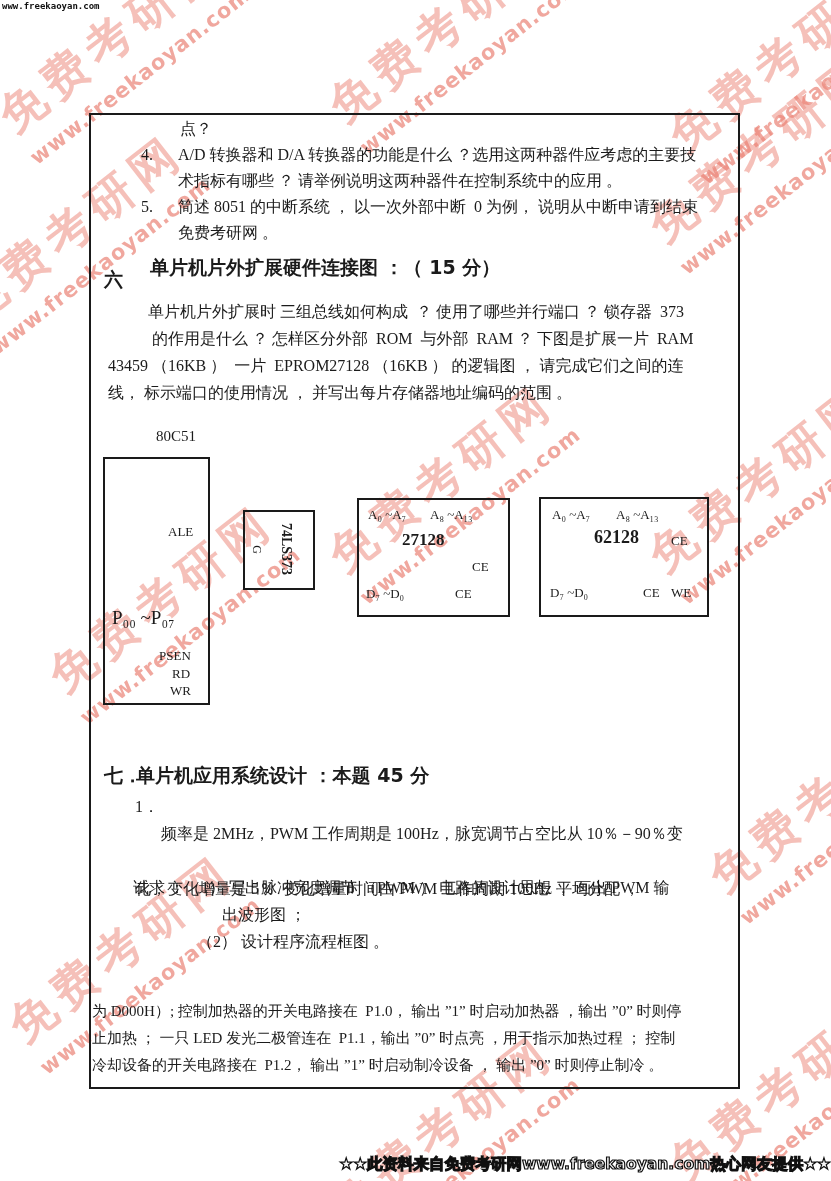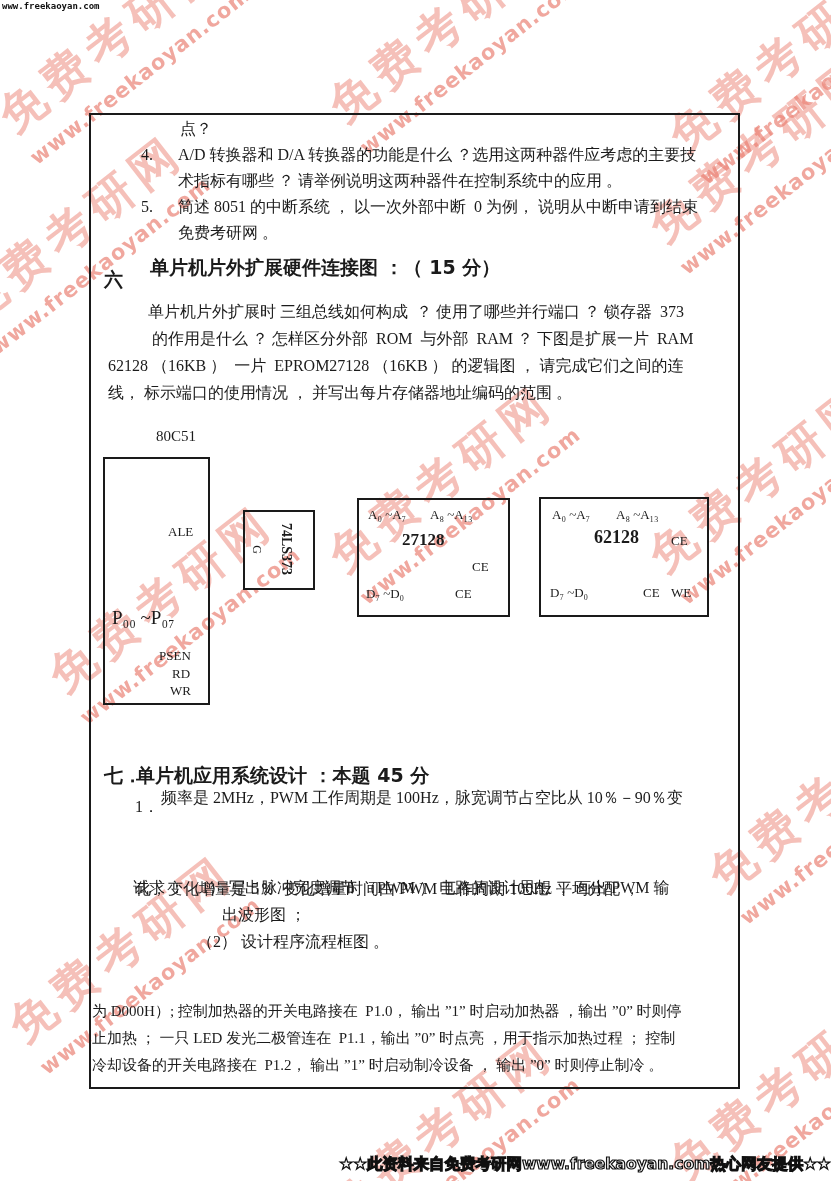--- a/index.html
+++ b/index.html
@@ -90,21 +90,21 @@
   <div class="abs t16 fg" style="left:178px;top:145px;">A/D 转换器和 D/A 转换器的功能是什么 ？选用这两种器件应考虑的主要技</div>
   <div class="abs t16 fg" style="left:178px;top:171px;">术指标有哪些 ？ 请举例说明这两种器件在控制系统中的应用 。</div>
   <div class="abs t16 fg" style="left:141px;top:197px;">5.</div>
   <div class="abs t16 fg" style="left:178px;top:197px;">简述 8051 的中断系统 ， 以一次外部中断  0 为例， 说明从中断申请到结束</div>
   <div class="abs t16 fg" style="left:178px;top:223px;">免费考研网 。</div>
 
   <div class="abs hd fg" style="left:104px;top:267px;">六</div>
   <div class="abs hd fg" style="left:150px;top:255px;">单片机片外扩展硬件连接图 ：（ 15 分）</div>
   <div class="abs t16 fg" style="left:148px;top:302px;">单片机片外扩展时 三组总线如何构成  ？ 使用了哪些并行端口 ？ 锁存器  373</div>
   <div class="abs t16 fg" style="left:108px;top:329px;margin-left:44px;">的作用是什么 ？ 怎样区分外部  ROM  与外部  RAM ？ 下图是扩展一片  RAM</div>
-  <div class="abs t16 fg" style="left:108px;top:356px;">62128 （16KB ）  一片  EPROM27128 （16KB ） 的逻辑图 ， 请完成它们之间的连</div>
+  <div class="abs t16 fg" style="left:108px;top:356px;">43459 （16KB ）  一片  EPROM27128 （16KB ） 的逻辑图 ， 请完成它们之间的连</div>
   <div class="abs t16 fg" style="left:108px;top:383px;text-align:right;">线， 标示端口的使用情况 ， 并写出每片存储器地址编码的范围 。</div>
 
   <div class="abs fg" style="left:156px;top:428px;font-size:15px;">80C51</div>
 
   <div class="box fg" style="left:103px;top:457px;width:103px;height:244px;"></div>
   <div class="abs pin fg" style="left:168px;top:524px;">ALE</div>
   <div class="abs fg" style="left:112px;top:607px;font-size:19px;">P₀₀ ~P₀₇</div>
   <div class="abs pin fg" style="left:159px;top:648px;">PSEN</div>
   <div class="abs pin fg" style="left:172px;top:666px;">RD</div>
   <div class="abs pin fg" style="left:170px;top:683px;">WR</div>
@@ -126,21 +126,21 @@
   <div class="abs pin fg" style="left:616px;top:507px;">A₈ ~A₁₃</div>
   <div class="abs fg" style="left:594px;top:527px;font-size:18px;font-weight:bold;">62128</div>
   <div class="abs pin fg" style="left:671px;top:533px;">CE</div>
   <div class="abs pin fg" style="left:550px;top:585px;">D₇ ~D₀</div>
   <div class="abs pin fg" style="left:643px;top:585px;">CE</div>
   <div class="abs pin fg" style="left:671px;top:585px;">WE</div>
 
   <div class="abs hd fg" style="left:104px;top:763px;">七．</div>
   <div class="abs hd fg" style="left:136px;top:763px;">单片机应用系统设计 ：本题 45 分</div>
   <div class="abs t16 fg" style="left:135px;top:797px;">1．</div>
-  <div class="abs t16 fg" style="left:161px;top:788px;font-family:Liberation Serif, serif;">频率是 2MHz，PWM 工作周期是 100Hz，脉宽调节占空比从 10％－90％变</div>
+  <div class="abs t16 fg" style="left:161px;top:824px;font-family:Liberation Serif, serif;">频率是 2MHz，PWM 工作周期是 100Hz，脉宽调节占空比从 10％－90％变</div>
   <div class="abs t16 fg" style="left:135px;top:851px;margin-top:28px;">化，变化增量是 5％  变化增量时间由 PWM 工作周期 100Hz 平均分配 ，</div>
   <div class="abs t16 fg" style="left:133px;top:878px;">试求 ：（1） 写出脉冲宽度调节 （PWM ） 电路的设计思想 ， 画出 PWM 输</div>
   <div class="abs t16 fg" style="left:222px;top:905px;">出波形图 ；</div>
   <div class="abs t16 fg" style="left:197px;top:932px;">（2） 设计程序流程框图 。</div>
   <div class="abs t15 fg" style="left:92px;top:1002px;">为 D000H）; 控制加热器的开关电路接在  P1.0， 输出 ”1” 时启动加热器 ，输出 ”0” 时则停</div>
   <div class="abs t15 fg" style="left:92px;top:1029px;">止加热 ； 一只 LED 发光二极管连在  P1.1，输出 ”0” 时点亮 ，用于指示加热过程 ； 控制</div>
   <div class="abs t15 fg" style="left:92px;top:1056px;">冷却设备的开关电路接在  P1.2， 输出 ”1” 时启动制冷设备 ， 输出 ”0” 时则停止制冷 。</div>
 
   <div id="banner">★★此资料来自免费考研网www.freekaoyan.com热心网友提供★★</div>
 

